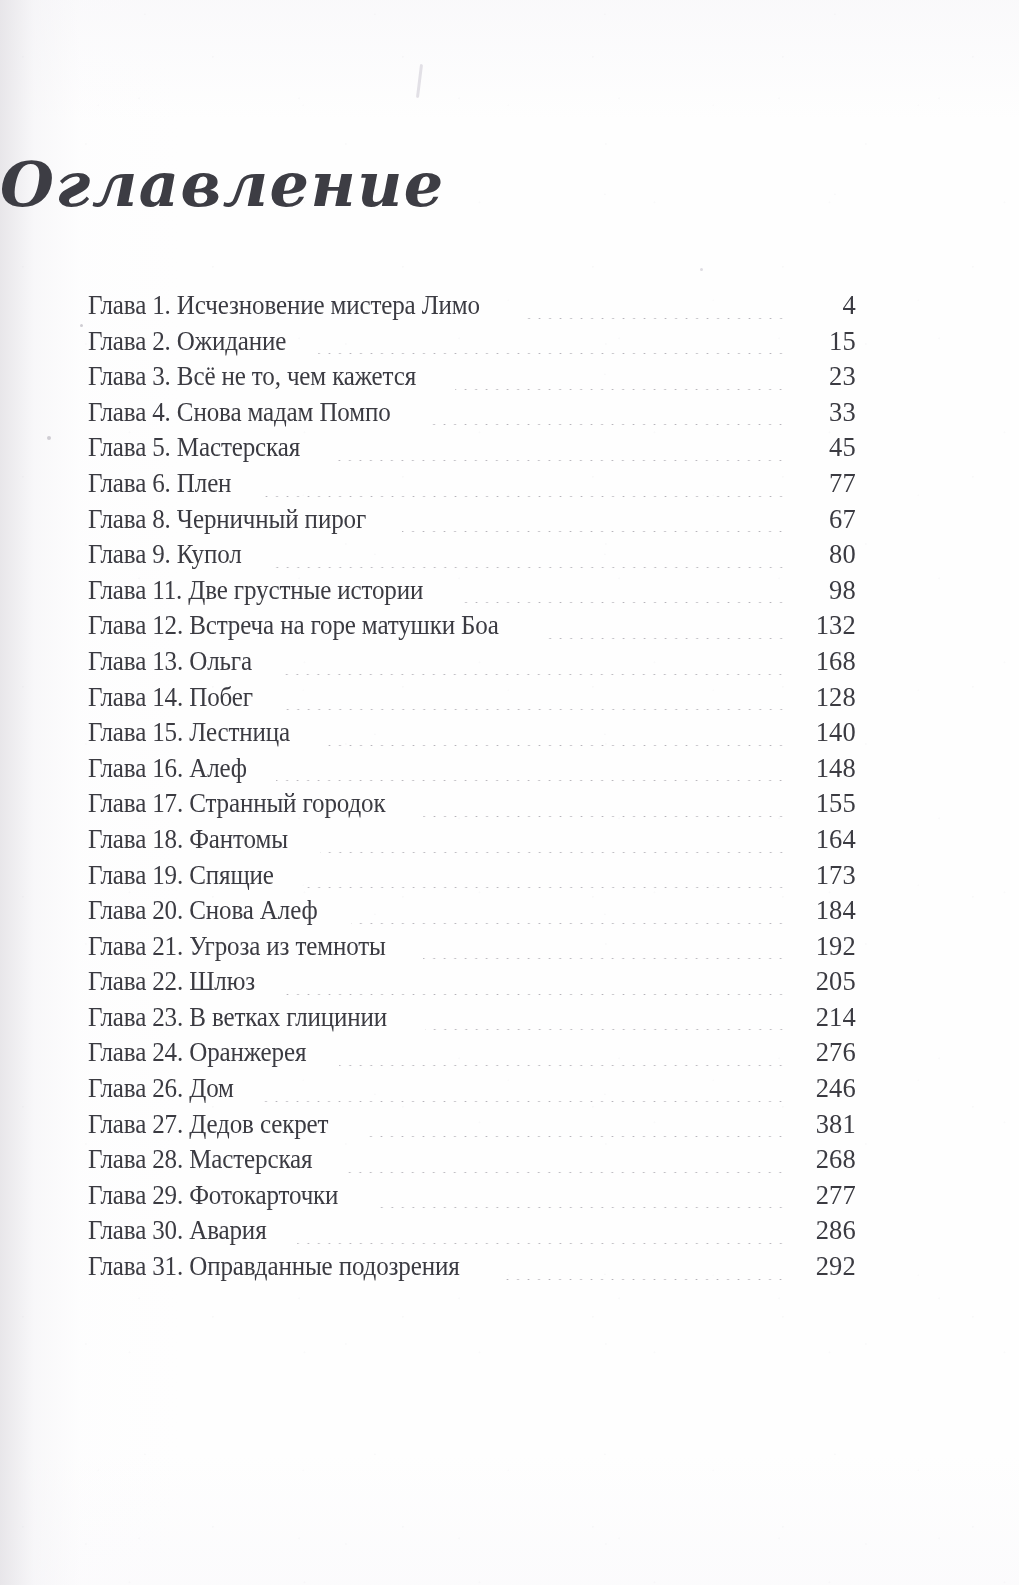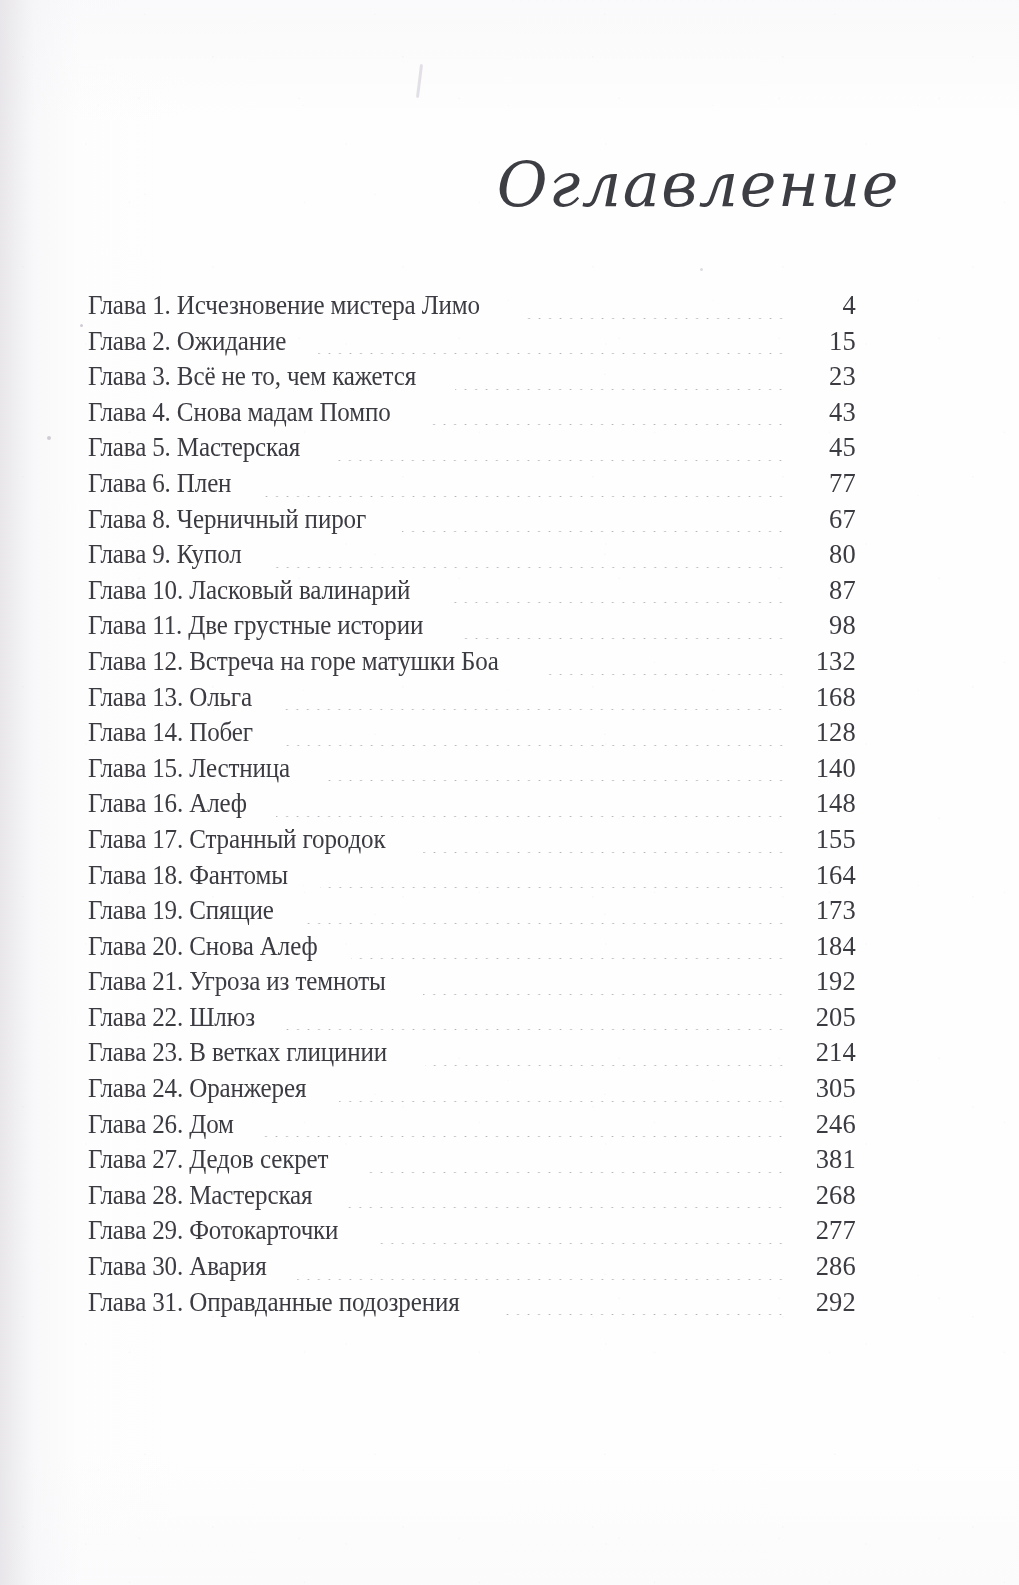--- a/index.html
+++ b/index.html
@@ -57,24 +57,24 @@
   .scan-mark.m1 { left: 418px; top: 64px;  width: 3px; height: 34px; border-radius: 2px; background:#e2e0e6; transform: rotate(7deg); }
   .scan-mark.m2 { left: 80px;  top: 324px; width: 3px; height: 3px; }
   .scan-mark.m3 { left: 47px;  top: 436px; width: 4px; height: 4px; }
   .scan-mark.m4 { left: 700px; top: 268px; width: 3px; height: 3px; background:#dedce2; }
 
   .toc-title {
     position: absolute;
     left: 0;
     top: 112px;
     width: 900px;
-    text-align: right;
+    text-align: left;
     font-family: "DejaVu Serif", "Liberation Serif", serif;
     font-style: italic;
-    font-weight: 400;
+    font-weight: 700;
     font-size: 62px;
     letter-spacing: 1.5px;
     color: #3d3d44;
     line-height: 1;
     white-space: nowrap;
   }
 
   .toc-list {
     position: absolute;
     left: 88px;
@@ -156,21 +156,21 @@
         <span class="entry-page">15</span>
       </div>
       <div class="toc-entry">
         <span class="entry-label">Глава 3. Всё не то, чем кажется</span>
         <span class="entry-dots"></span>
         <span class="entry-page">23</span>
       </div>
       <div class="toc-entry">
         <span class="entry-label">Глава 4. Снова мадам Помпо</span>
         <span class="entry-dots"></span>
-        <span class="entry-page">43</span>
+        <span class="entry-page">33</span>
       </div>
       <div class="toc-entry">
         <span class="entry-label">Глава 5. Мастерская</span>
         <span class="entry-dots"></span>
         <span class="entry-page">45</span>
       </div>
       <div class="toc-entry">
         <span class="entry-label">Глава 6. Плен</span>
         <span class="entry-dots"></span>
         <span class="entry-page">77</span>
@@ -179,25 +179,20 @@
         <span class="entry-label">Глава 8. Черничный пирог</span>
         <span class="entry-dots"></span>
         <span class="entry-page">67</span>
       </div>
       <div class="toc-entry">
         <span class="entry-label">Глава 9. Купол</span>
         <span class="entry-dots"></span>
         <span class="entry-page">80</span>
       </div>
       <div class="toc-entry">
-        <span class="entry-label">Глава 10. Ласковый валинарий</span>
-        <span class="entry-dots"></span>
-        <span class="entry-page">87</span>
-      </div>
-      <div class="toc-entry">
         <span class="entry-label">Глава 11. Две грустные истории</span>
         <span class="entry-dots"></span>
         <span class="entry-page">98</span>
       </div>
       <div class="toc-entry">
         <span class="entry-label">Глава 12. Встреча на горе матушки Боа</span>
         <span class="entry-dots"></span>
         <span class="entry-page">132</span>
       </div>
       <div class="toc-entry">
@@ -251,21 +246,21 @@
         <span class="entry-page">205</span>
       </div>
       <div class="toc-entry">
         <span class="entry-label">Глава 23. В ветках глицинии</span>
         <span class="entry-dots"></span>
         <span class="entry-page">214</span>
       </div>
       <div class="toc-entry">
         <span class="entry-label">Глава 24. Оранжерея</span>
         <span class="entry-dots"></span>
-        <span class="entry-page">305</span>
+        <span class="entry-page">276</span>
       </div>
       <div class="toc-entry">
         <span class="entry-label">Глава 26. Дом</span>
         <span class="entry-dots"></span>
         <span class="entry-page">246</span>
       </div>
       <div class="toc-entry">
         <span class="entry-label">Глава 27. Дедов секрет</span>
         <span class="entry-dots"></span>
         <span class="entry-page">381</span>

